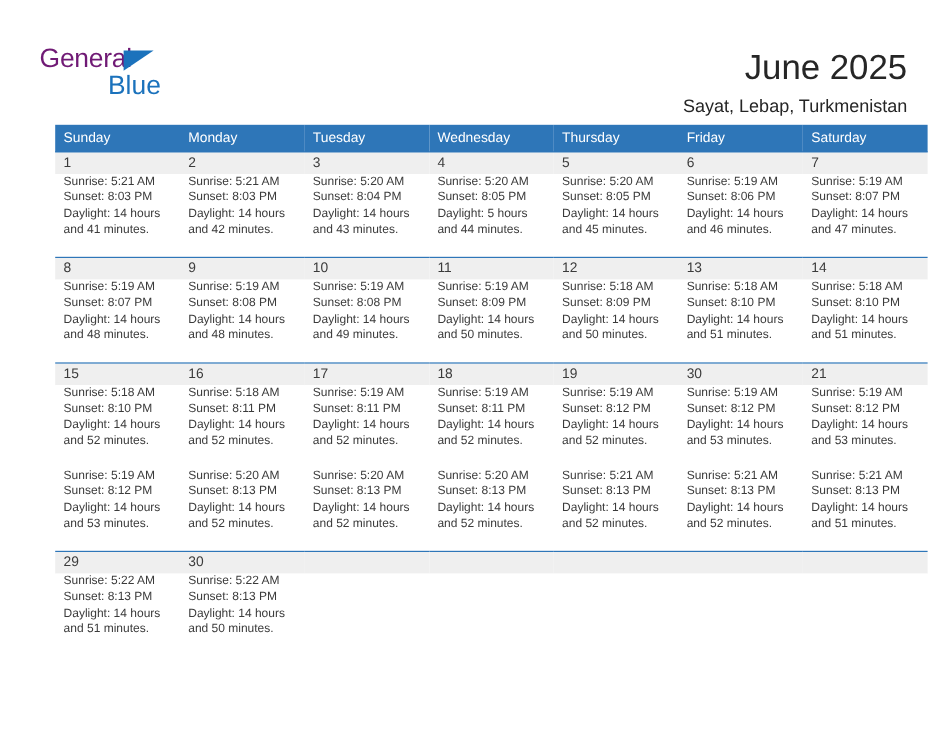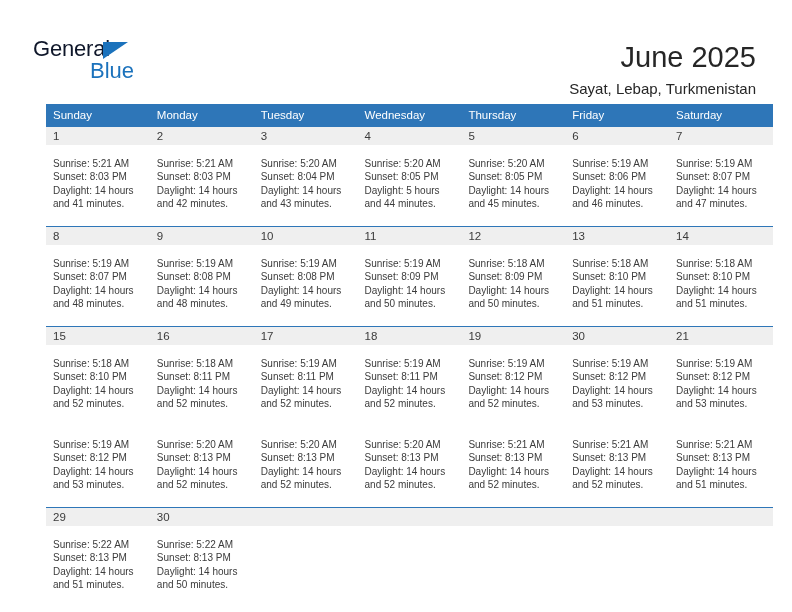--- a/index.html
+++ b/index.html
@@ -38,21 +38,21 @@
     top: 37px;
     width: 200px;
     height: 52px;
   }
   .brand-general {
     position: absolute;
     left: 0;
     top: 0;
     font-size: 22px;
     letter-spacing: -0.2px;
-    color: #0f172a;
+    color: #701a75;
     line-height: 24px;
     white-space: nowrap;
   }
   .brand-tri {
     position: absolute;
     left: 70px;
     top: 5px;
     width: 0;
     height: 0;
     border-left: 25px solid #1b72bc;
@@ -128,21 +128,21 @@
   }
   .daynum-cell.empty {
     color: transparent;
   }
 
   .detail-cell {
     background: #ffffff;
     font-size: 10px;
     color: #3b3b3b;
     text-align: left;
-    padding: 12px 8px 9px 7px;
+    padding: 0 8px 9px 7px;
     height: 60px;
     vertical-align: top;
     line-height: 13.4px;
   }
   .detail-cell div {
     white-space: nowrap;
   }
   .detail-cell .wrap2 {
     white-space: normal;
   }

